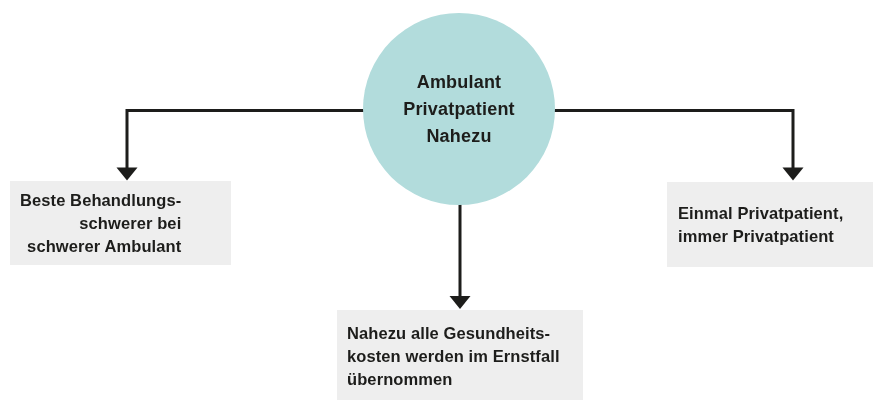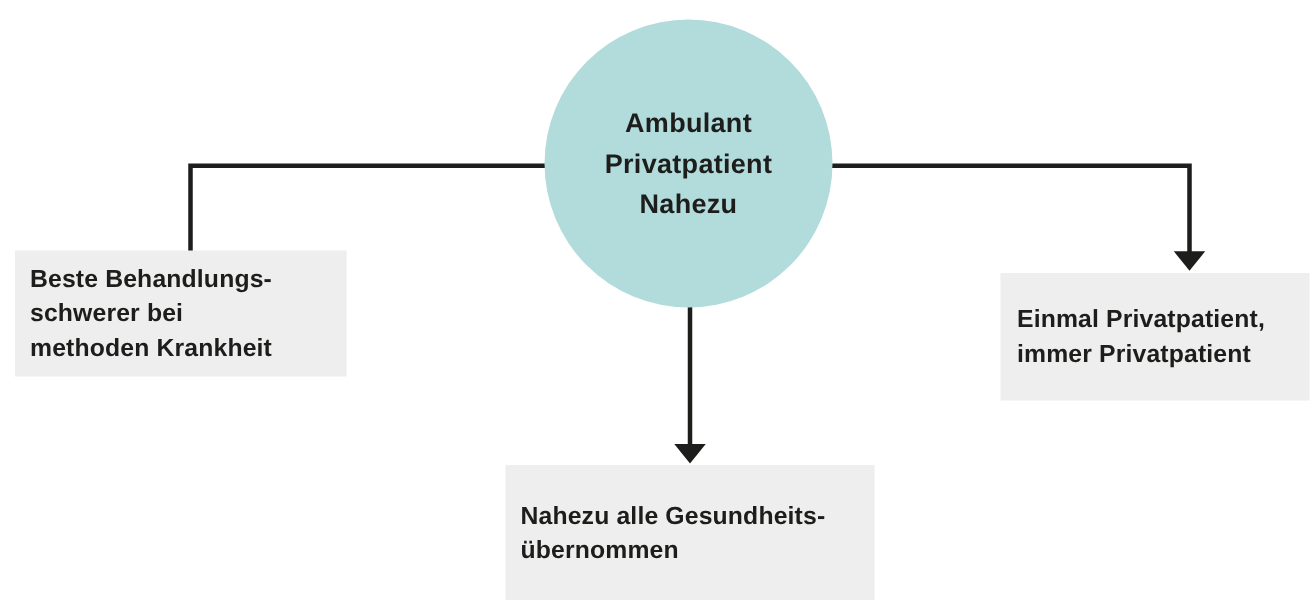--- a/index.html
+++ b/index.html
@@ -55,21 +55,21 @@
     display: flex;
     align-items: center;
   }
   .info-box .box-text {
     font-size: 16.5px;
     line-height: 23px;
     font-weight: 700;
     color: var(--text, #1d1d1b);
     letter-spacing: 0.1px;
   }
-  .box-left   { left: 10px;  top: 167px; width: 221px; height: 84px; }
+  .box-left   { left: 10px;  top: 181px; width: 221px; height: 84px; text-align: right; }
   .box-left .box-text { padding-left: 10px; }
   .box-bottom { left: 337px; top: 310px; width: 246px; height: 92px; }
   .box-bottom .box-text { padding-left: 10px; }
   .box-right  { left: 667px; top: 182px; width: 206px; height: 85px; }
   .box-right .box-text { padding-left: 11px; }
 </style>
 </head>
 <body>
 
 <div class="canvas">
@@ -91,27 +91,28 @@
       <div>Ambulant</div>
       <div>Privatpatient</div>
       <div>Nahezu</div>
     </div>
   </div>
 
   <div class="info-box box-left">
     <div class="box-text">
       <div>Beste Behandlungs-</div>
       <div>schwerer bei</div>
-      <div>methoden Krankheit</div>
+      <div>schwerer Ambulant</div>
     </div>
   </div>
 
   <div class="info-box box-bottom">
     <div class="box-text">
       <div>Nahezu alle Gesundheits-</div>
+      <div>kosten werden im Ernstfall</div>
       <div>übernommen</div>
     </div>
   </div>
 
   <div class="info-box box-right">
     <div class="box-text">
       <div>Einmal Privatpatient,</div>
       <div>immer Privatpatient</div>
     </div>
   </div>

